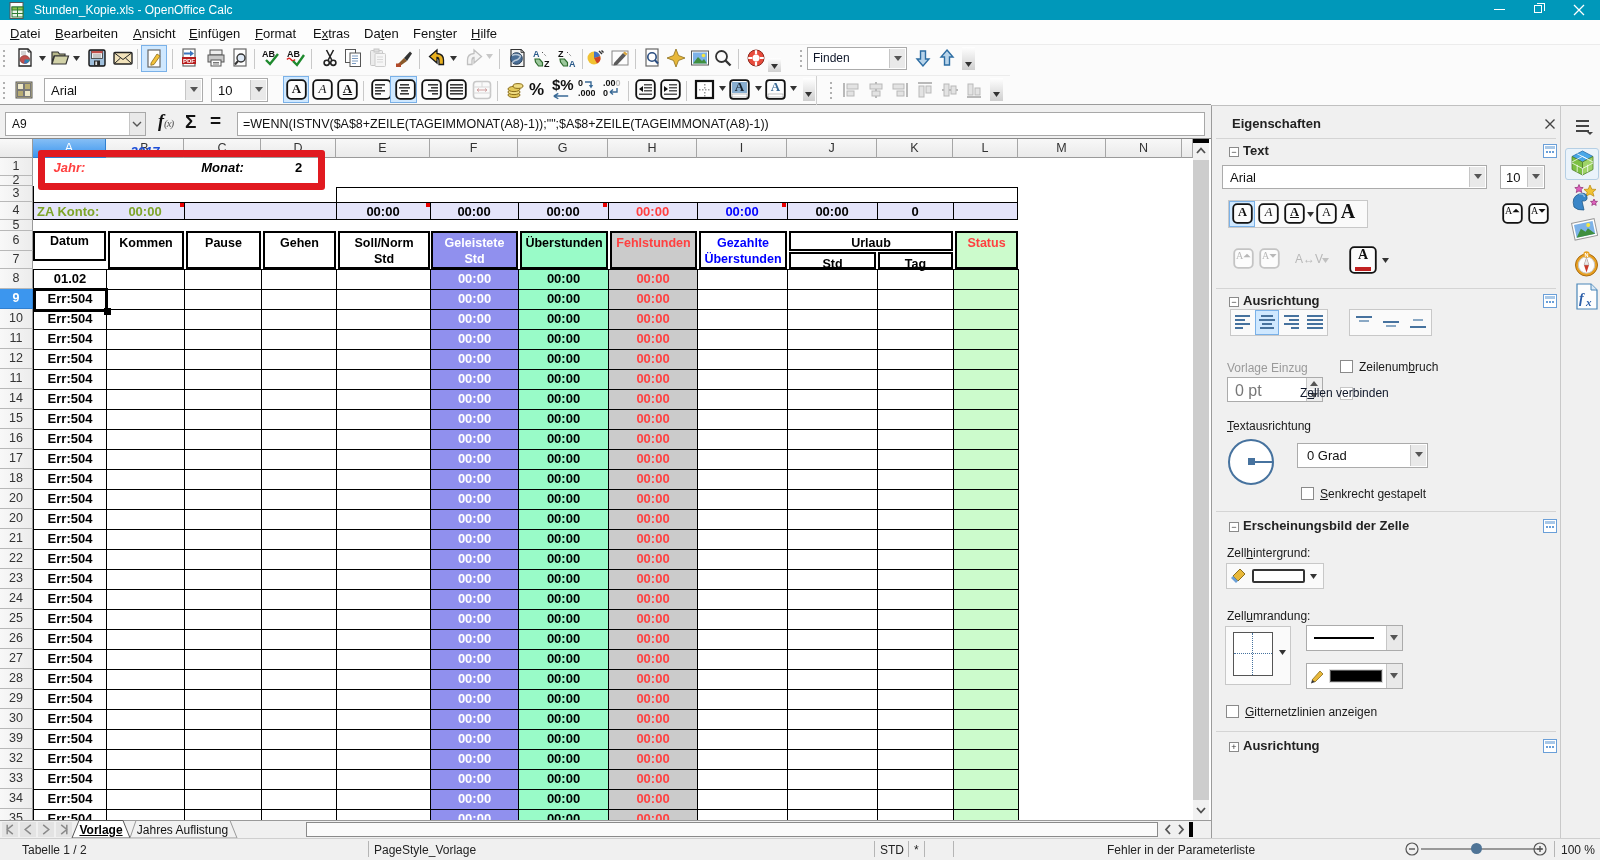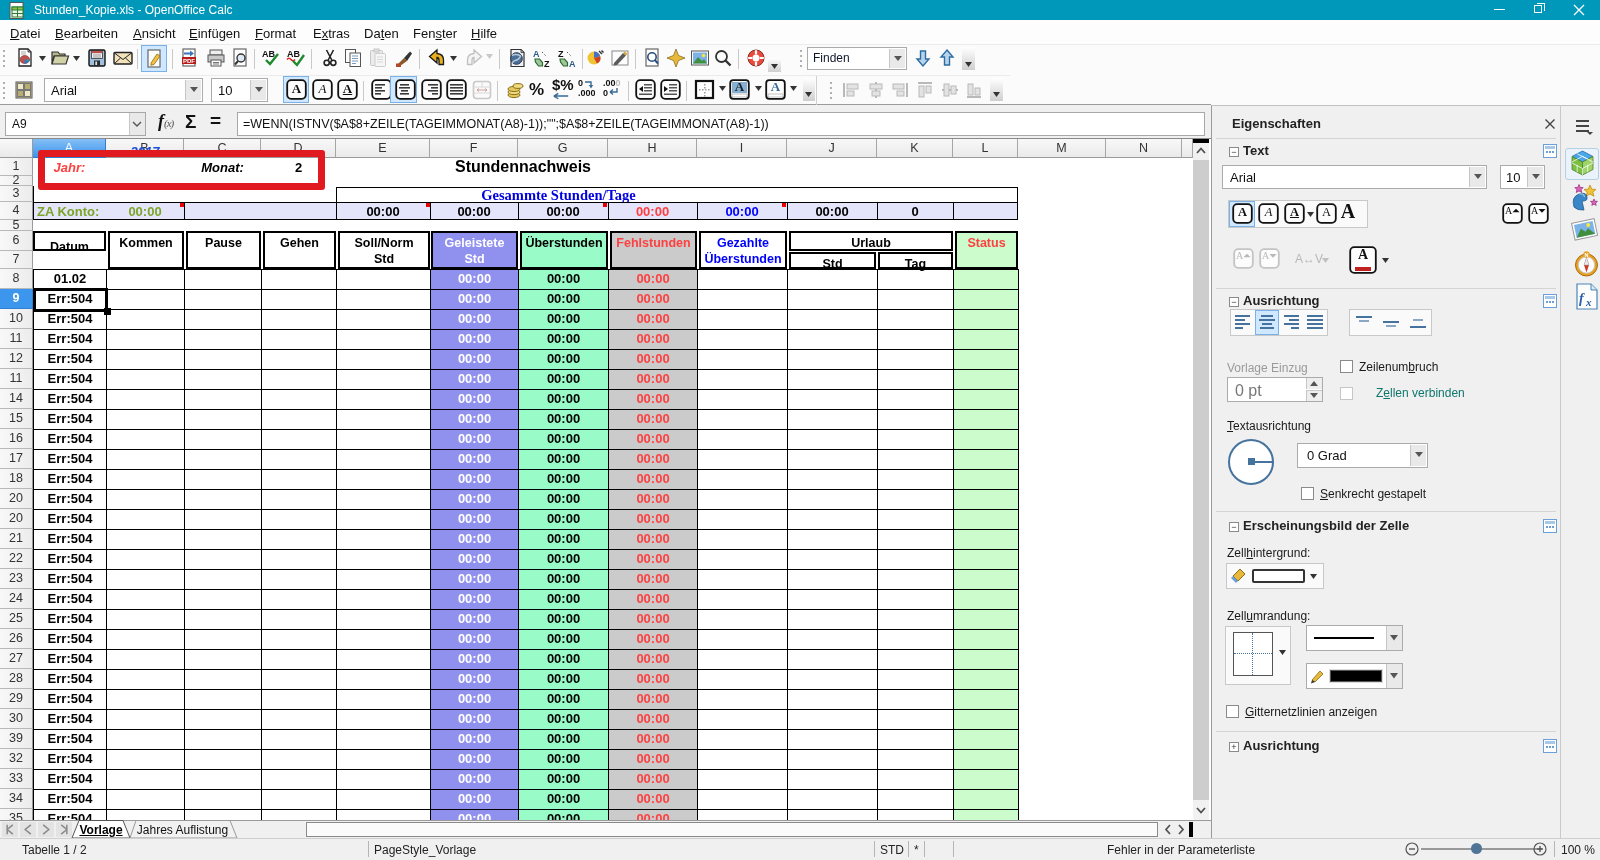--- a/index.html
+++ b/index.html
@@ -510,23 +510,21 @@
 <div class="rowhdr" style="top:570px;height:20px;line-height:19px">30</div>
 <div class="rowhdr" style="top:590px;height:20px;line-height:19px">39</div>
 <div class="rowhdr" style="top:610px;height:20px;line-height:19px">32</div>
 <div class="rowhdr" style="top:630px;height:20px;line-height:19px">33</div>
 <div class="rowhdr" style="top:650px;height:20px;line-height:19px">34</div>
 <div class="rowhdr" style="top:670px;height:20px;line-height:19px">35</div>
 <div class="cell i" style="left:33px;top:21px;width:73px;color:#ff4040">Jahr:</div>
 <div class="cell i" style="left:106px;top:5px;width:78px;color:#1d4ed8">2017</div>
 <div class="cell i" style="left:184px;top:21px;width:77px">Monat:</div>
 <div class="cell" style="left:261px;top:21px;width:75px">2</div>
-<div class="cell" style="left:336px;top:19px;width:374px;font-size:16px">Stundennachweis</div>
 <div class="abs" style="left:336px;top:48px;width:682px;height:15px;border:1px solid #000;border-bottom:none"></div>
-<div class="abs" style="left:336px;top:48px;width:445px;text-align:center;font-family:'Liberation Serif',serif;font-weight:bold;font-size:14.5px;color:#0000e0">Gesammte Stunden/Tage</div>
 <div class="abs" style="left:33px;top:47px;width:1px;height:16px;background:#000"></div>
 <div class="abs" style="left:33px;top:63px;width:985px;height:18px;background:#e4e4fa;border:1px solid #000"></div>
 <div class="abs" style="left:184px;top:63px;width:1px;height:18px;background:#000"></div>
 <div class="abs" style="left:336px;top:63px;width:1px;height:18px;background:#000"></div>
 <div class="abs" style="left:430px;top:63px;width:1px;height:18px;background:#000"></div>
 <div class="abs" style="left:518px;top:63px;width:1px;height:18px;background:#000"></div>
 <div class="abs" style="left:608px;top:63px;width:1px;height:18px;background:#000"></div>
 <div class="abs" style="left:697px;top:63px;width:1px;height:18px;background:#000"></div>
 <div class="abs" style="left:787px;top:63px;width:1px;height:18px;background:#000"></div>
 <div class="abs" style="left:877px;top:63px;width:1px;height:18px;background:#000"></div>
@@ -537,21 +535,21 @@
 <div class="cell" style="left:430px;top:65px;width:88px;color:#000">00:00</div>
 <div class="cell" style="left:518px;top:65px;width:90px;color:#000">00:00</div>
 <div class="cell" style="left:608px;top:65px;width:89px;color:#ff4040">00:00</div>
 <div class="cell" style="left:697px;top:65px;width:90px;color:#0000ff">00:00</div>
 <div class="cell" style="left:787px;top:65px;width:90px;color:#000">00:00</div>
 <div class="cell" style="left:877px;top:65px;width:76px;color:#000">0</div>
 <div class="abs" style="left:180px;top:64px;width:4px;height:4px;background:#e80000"></div>
 <div class="abs" style="left:426px;top:64px;width:4px;height:4px;background:#e80000"></div>
 <div class="abs" style="left:603px;top:64px;width:4px;height:4px;background:#e80000"></div>
 <div class="abs" style="left:782px;top:64px;width:4px;height:4px;background:#e80000"></div>
-<div class="abs" style="left:33px;top:92px;width:73px;height:20px;background:#fff;border:2px solid #000;font-weight:bold;font-size:12.5px;line-height:16px;text-align:center;color:#000;padding-top:6px">Datum</div>
+<div class="abs" style="left:33px;top:92px;width:73px;height:30px;background:#fff;border:2px solid #000;font-weight:bold;font-size:12.5px;line-height:16px;text-align:center;color:#000;padding-top:0">Datum</div>
 <div class="abs" style="left:108px;top:92px;width:76px;height:38px;background:#fff;border:2px solid #000;font-weight:bold;font-size:12.5px;line-height:16px;text-align:center;color:#000;padding-top:2px">Kommen</div>
 <div class="abs" style="left:186px;top:92px;width:75px;height:38px;background:#fff;border:2px solid #000;font-weight:bold;font-size:12.5px;line-height:16px;text-align:center;color:#000;padding-top:2px">Pause</div>
 <div class="abs" style="left:263px;top:92px;width:73px;height:38px;background:#fff;border:2px solid #000;font-weight:bold;font-size:12.5px;line-height:16px;text-align:center;color:#000;padding-top:2px">Gehen</div>
 <div class="abs" style="left:338px;top:92px;width:92px;height:38px;background:#fff;border:2px solid #000;font-weight:bold;font-size:12.5px;line-height:16px;text-align:center;color:#000;padding-top:2px">Soll/Norm<br>Std</div>
 <div class="abs" style="left:431px;top:92px;width:87px;height:38px;background:#9090ee;border:2px solid #000;font-weight:bold;font-size:12.5px;line-height:16px;text-align:center;color:#fff;padding-top:2px">Geleistete<br>Std</div>
 <div class="abs" style="left:520px;top:92px;width:88px;height:38px;background:#99fbc8;border:2px solid #000;font-weight:bold;font-size:12.5px;line-height:16px;text-align:center;color:#000;padding-top:2px">Überstunden</div>
 <div class="abs" style="left:610px;top:92px;width:87px;height:38px;background:#cbcbcb;border:2px solid #000;font-weight:bold;font-size:12.5px;line-height:16px;text-align:center;color:#ff4040;padding-top:2px">Fehlstunden</div>
 <div class="abs" style="left:699px;top:92px;width:88px;height:38px;background:#fff;border:2px solid #000;font-weight:bold;font-size:12.5px;line-height:16px;text-align:center;color:#0000ff;padding-top:2px">Gezahlte<br>Überstunden</div>
 <div class="abs" style="left:789px;top:92px;width:164px;height:20px;background:#fff;border:2px solid #000;font-weight:bold;font-size:12.5px;line-height:16px;text-align:center;color:#000;padding-top:2px">Urlaub</div>
 <div class="abs" style="left:789px;top:113px;width:87px;height:17px;background:#fff;border:2px solid #000;font-weight:bold;font-size:12.5px;line-height:16px;text-align:center;color:#000;padding-top:2px">Std</div>
@@ -1095,21 +1093,21 @@
 <div class="abs" style="left:1235px;top:382px;font-size:16px;color:#777">0 pt</div>
 <div class="abs" style="left:1306px;top:378px;width:16px;height:11px;background:#eee;border-left:1px solid #c6c6c6"></div>
 <div class="abs" style="left:1306px;top:390px;width:16px;height:11px;background:#eee;border-left:1px solid #c6c6c6;border-top:1px solid #c6c6c6"></div>
 <svg class="abs" style="left:1310px;top:381px" width="8" height="5" viewBox="0 0 8 5">
     <path d="M0 5 L8 5 L4 0 Z" fill="#555"></path>
   </svg>
 <svg class="abs" style="left:1310px;top:393px" width="8" height="5" viewBox="0 0 8 5">
     <path d="M0 0 L8 0 L4 5 Z" fill="#555"></path>
   </svg>
 <div class="chk" style="left:1340px;top:387px;border-color:#c6c6c6"></div>
-<div class="panlabel" style="left:1376px;top:386px;color:#0f766e">Z<u>e</u>llen verbinden</div>
+<div class="panlabel" style="left:1300px;top:386px;color:#0f172a">Z<u>e</u>llen verbinden</div>
 <div class="panlabel" style="left:1227px;top:419px"><u>T</u>extausrichtung</div>
 <div class="abs" style="left:1228px;top:439px;width:46px;height:46px;border:2px solid #46729e;border-radius:50%;background:#fff"></div>
 <div class="abs" style="left:1251px;top:461px;width:22px;height:2px;background:#46729e"></div>
 <div class="abs" style="left:1248px;top:458px;width:7px;height:7px;background:#46729e"></div>
 <div class="combo" style="left:1297px;top:443px;width:131px;height:25px">
     <div class="ddbtn"></div>
   </div>
 <div class="abs" style="left:1307px;top:448px;font-size:13px;color:#111">0 Grad</div>
 <div class="chk" style="left:1301px;top:487px"></div>
 <div class="panlabel" style="left:1320px;top:487px"><u>S</u>enkrecht gestapelt</div>

